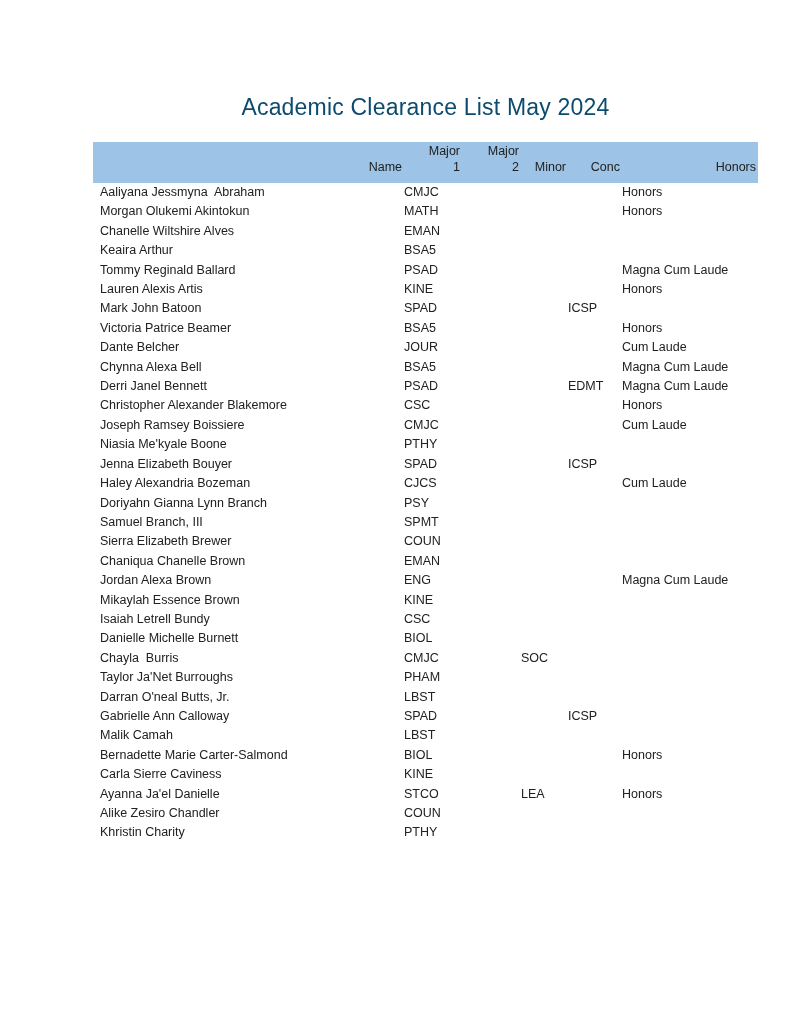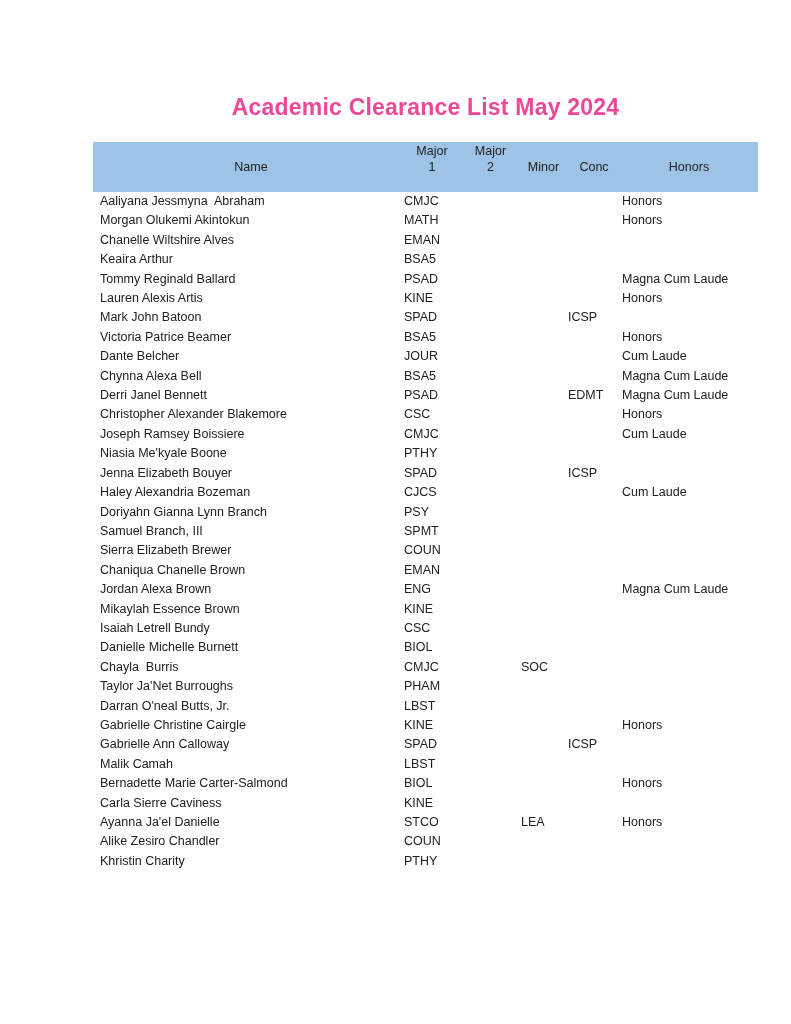--- a/index.html
+++ b/index.html
@@ -13,45 +13,45 @@
     color: #212121;
     overflow: hidden;
   }
   .title {
     position: absolute;
     top: 94px;
     left: 93px;
     width: 665px;
     text-align: center;
     font-size: 23px;
-    font-weight: 700;
+    font-weight: 400;
     letter-spacing: 0.2px;
-    color: #ec4899;
+    color: #0c4a6e;
     white-space: nowrap;
   }
   .table-wrap {
     position: absolute;
     left: 93px;
     top: 142px;
     width: 665px;
   }
   table.clearance {
     border-collapse: collapse;
     width: 665px;
     table-layout: fixed;
   }
   table.clearance thead th {
     background: #9DC3E6;
     vertical-align: bottom;
-    text-align: center;
+    text-align: right;
     font-weight: 400;
     font-size: 12.5px;
     line-height: 15.5px;
     height: 37px;
-    padding: 2px 2px 17px 0;
+    padding: 2px 2px 8px 0;
     white-space: pre-line;
   }
   table.clearance thead th:first-child,
   table.clearance tbody td:first-child {
     padding-left: 7px;
   }
   table.clearance tbody td {
     font-size: 12.5px;
     line-height: 19.4px;
     height: 19.4px;
@@ -301,28 +301,20 @@
           </tr>
           <tr>
             <td>Darran O'neal Butts, Jr.</td>
             <td>LBST</td>
             <td></td>
             <td></td>
             <td></td>
             <td></td>
           </tr>
           <tr>
-            <td>Gabrielle Christine Cairgle</td>
-            <td>KINE</td>
-            <td></td>
-            <td></td>
-            <td></td>
-            <td>Honors</td>
-          </tr>
-          <tr>
             <td>Gabrielle Ann Calloway</td>
             <td>SPAD</td>
             <td></td>
             <td></td>
             <td>ICSP</td>
             <td></td>
           </tr>
           <tr>
             <td>Malik Camah</td>
             <td>LBST</td>

